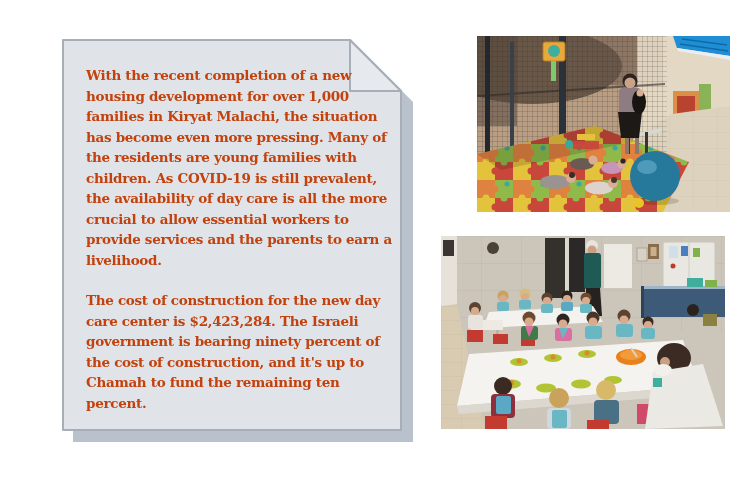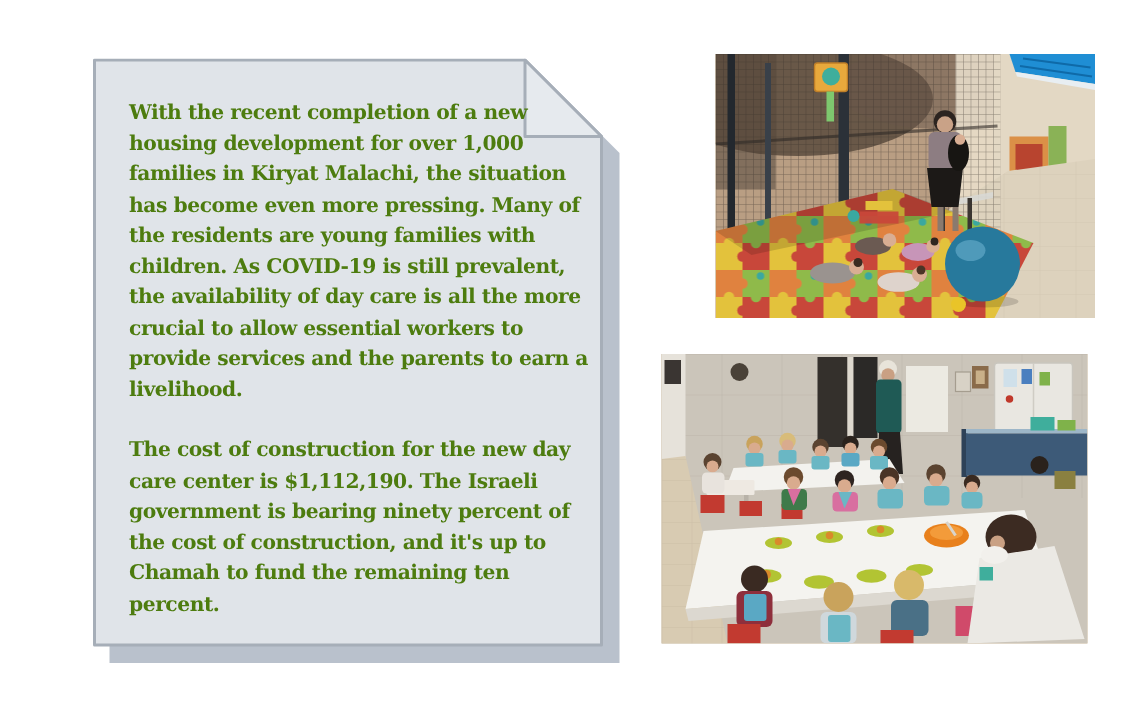--- a/index.html
+++ b/index.html
@@ -4,21 +4,21 @@
 <style>
   html,body{margin:0;padding:0}
   body{
     width:750px;height:485px;position:relative;overflow:hidden;
     background:#ffffff;font-family:"DejaVu Serif",serif;
   }
   .note{position:absolute;left:62px;top:39px;width:352px;height:404px}
   .note-bg{position:absolute;left:0;top:0;width:352px;height:404px}
   .note-text{
     position:absolute;left:24px;top:26px;width:316px;
-    color:#4d7c0f;font-weight:bold;font-size:13.5px;line-height:20.5px;
+    color:#c2410c;font-weight:bold;font-size:13.5px;line-height:20.5px;
     letter-spacing:-0.3px;
   }
   .note-text p{margin:0;white-space:pre}
   .note-text p + p{margin-top:20px}
   figure{position:absolute;margin:0;overflow:hidden;background:#c8b69a}
   figure svg{display:block;width:100%;height:100%}
   .photo1{left:477px;top:36px;width:253px;height:176px}
   .photo2{left:441px;top:236px;width:284px;height:193px}
 </style>
 </head>
@@ -35,21 +35,21 @@
 housing development for over 1,000
 families in Kiryat Malachi, the situation
 has become even more pressing. Many of
 the residents are young families with
 children. As COVID-19 is still prevalent,
 the availability of day care is all the more
 crucial to allow essential workers to
 provide services and the parents to earn a
 livelihood.</p>
     <p>The cost of construction for the new day
-care center is $1,112,190. The Israeli
+care center is $2,423,284. The Israeli
 government is bearing ninety percent of
 the cost of construction, and it's up to
 Chamah to fund the remaining ten
 percent.</p>
   </div>
 </div>
 
 <figure class="photo1">
   <svg viewBox="0 0 253 176" preserveAspectRatio="none" role="img" aria-label="Caregiver seated with babies crawling on a colorful puzzle play mat beside a blue exercise ball in a fenced outdoor day care area">
     <defs>

